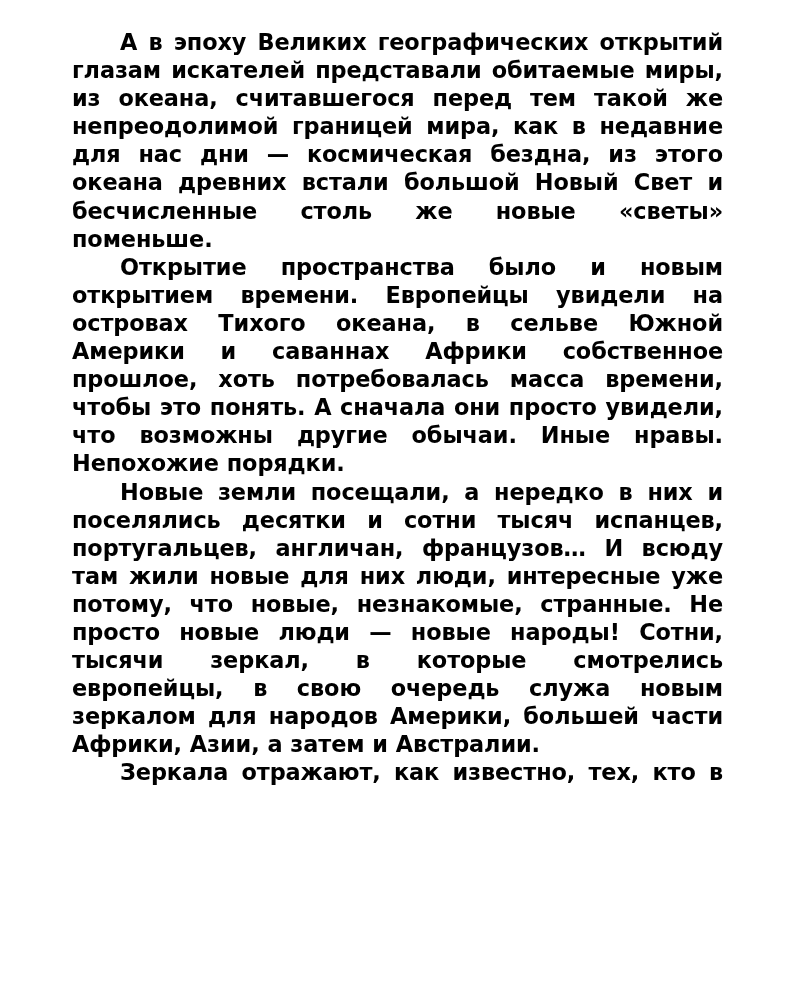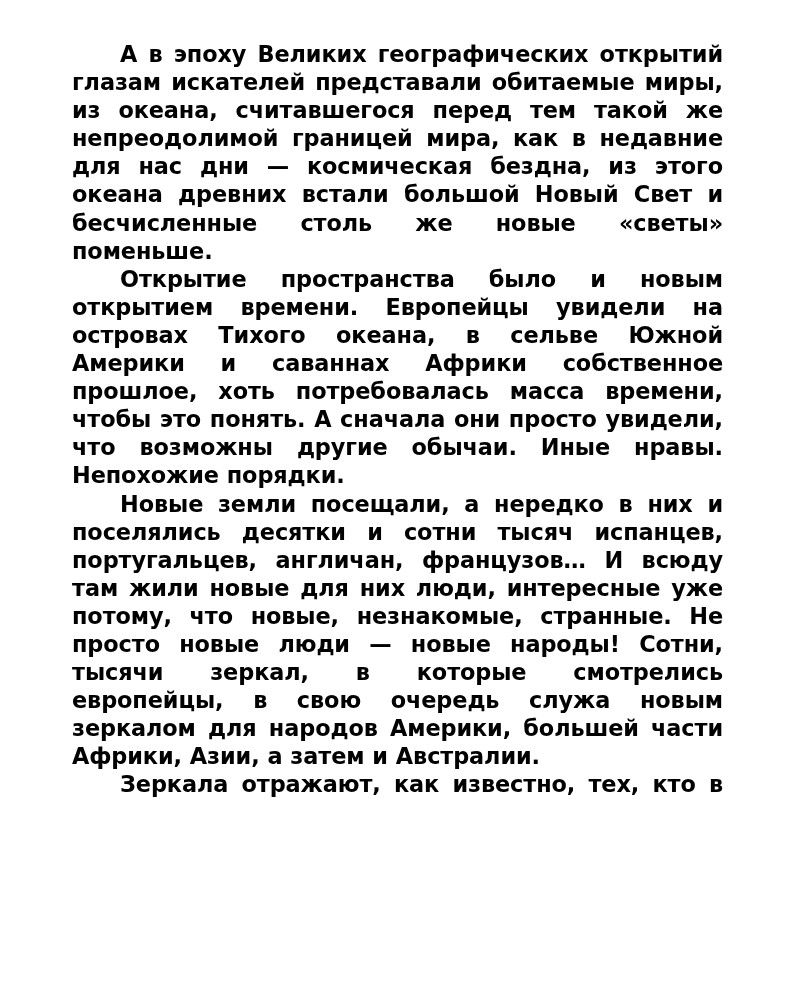--- a/index.html
+++ b/index.html
@@ -12,21 +12,21 @@
   body {
     font-family: "DejaVu Sans", "Liberation Sans", sans-serif;
   }
 
   .page {
     position: relative;
     width: 795px;
     height: 788px;
     background: #ffffff;
     overflow: hidden;
-    margin: 12px auto;
+    margin: 0 auto;
   }
 
   .text-block {
     position: absolute;
     left: 72px;
     top: 28px;
     width: 651px;
   }
 
   .para {

